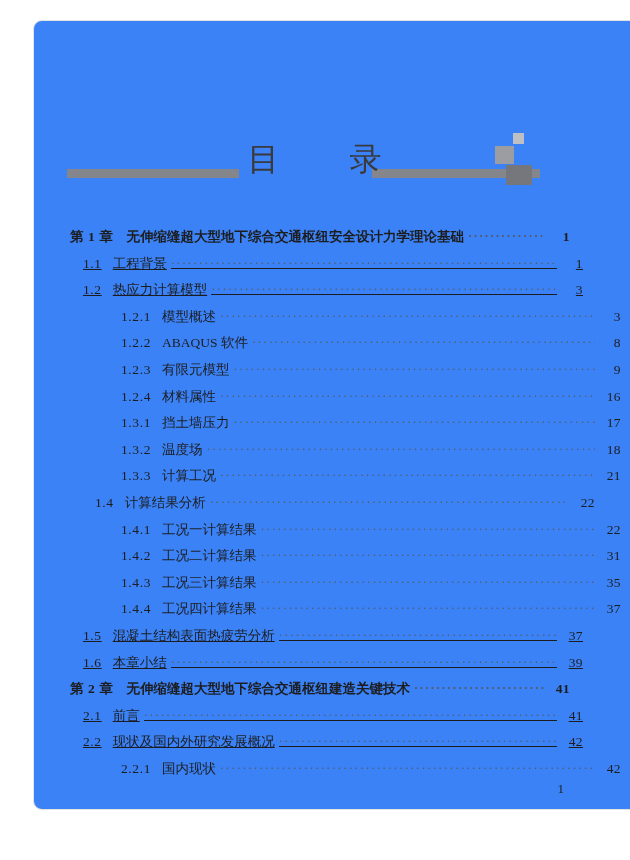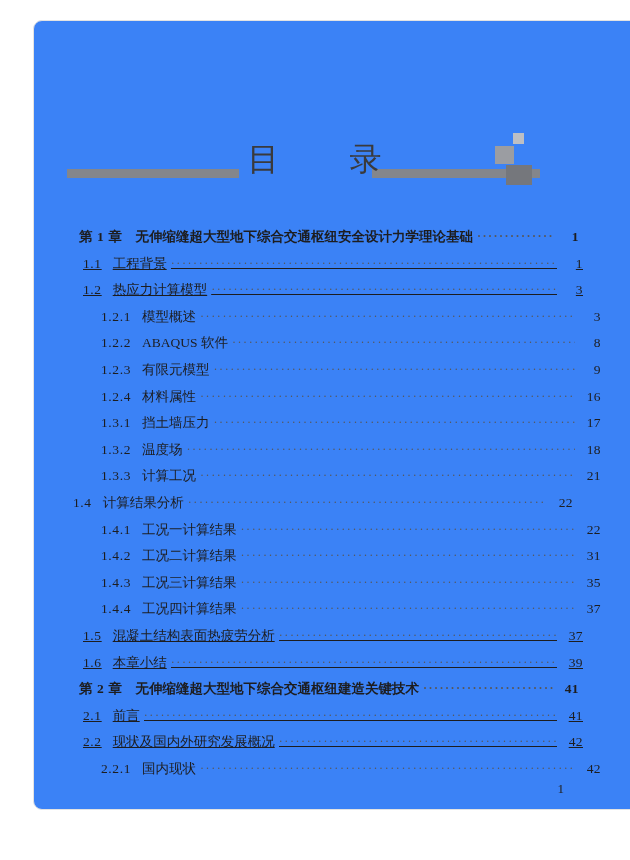--- a/index.html
+++ b/index.html
@@ -135,38 +135,38 @@
   .toc-page {
     flex: 0 0 auto;
     width: 22px;
     text-align: right;
     letter-spacing: 0.4px;
   }
 
   
   .lvl-chapter {
     font-weight: bold;
-    margin-left: 12px;
+    margin-left: 3px;
   }
   .lvl-chapter .toc-title { padding-left: 13px; }
   .lvl-chapter .toc-leader { letter-spacing: 1.5px; }
 
   .lvl-2 {
     margin-left: 16px;
     text-decoration: underline;
   }
   .lvl-2 .toc-title { padding-left: 11px; }
 
   .lvl-2-alt {
-    margin-left: 6px;
+    margin-left: 28px;
   }
   .lvl-2-alt .toc-title { padding-left: 11px; }
 
   .lvl-3 {
-    margin-left: 34px;
+    margin-left: 54px;
   }
   .lvl-3 .toc-title { padding-left: 11px; text-align: center; }
 
   #folio {
     position: absolute;
     left: 0;
     top: 760px;
     width: 530px;
     text-align: right;
     font-size: 13px;

